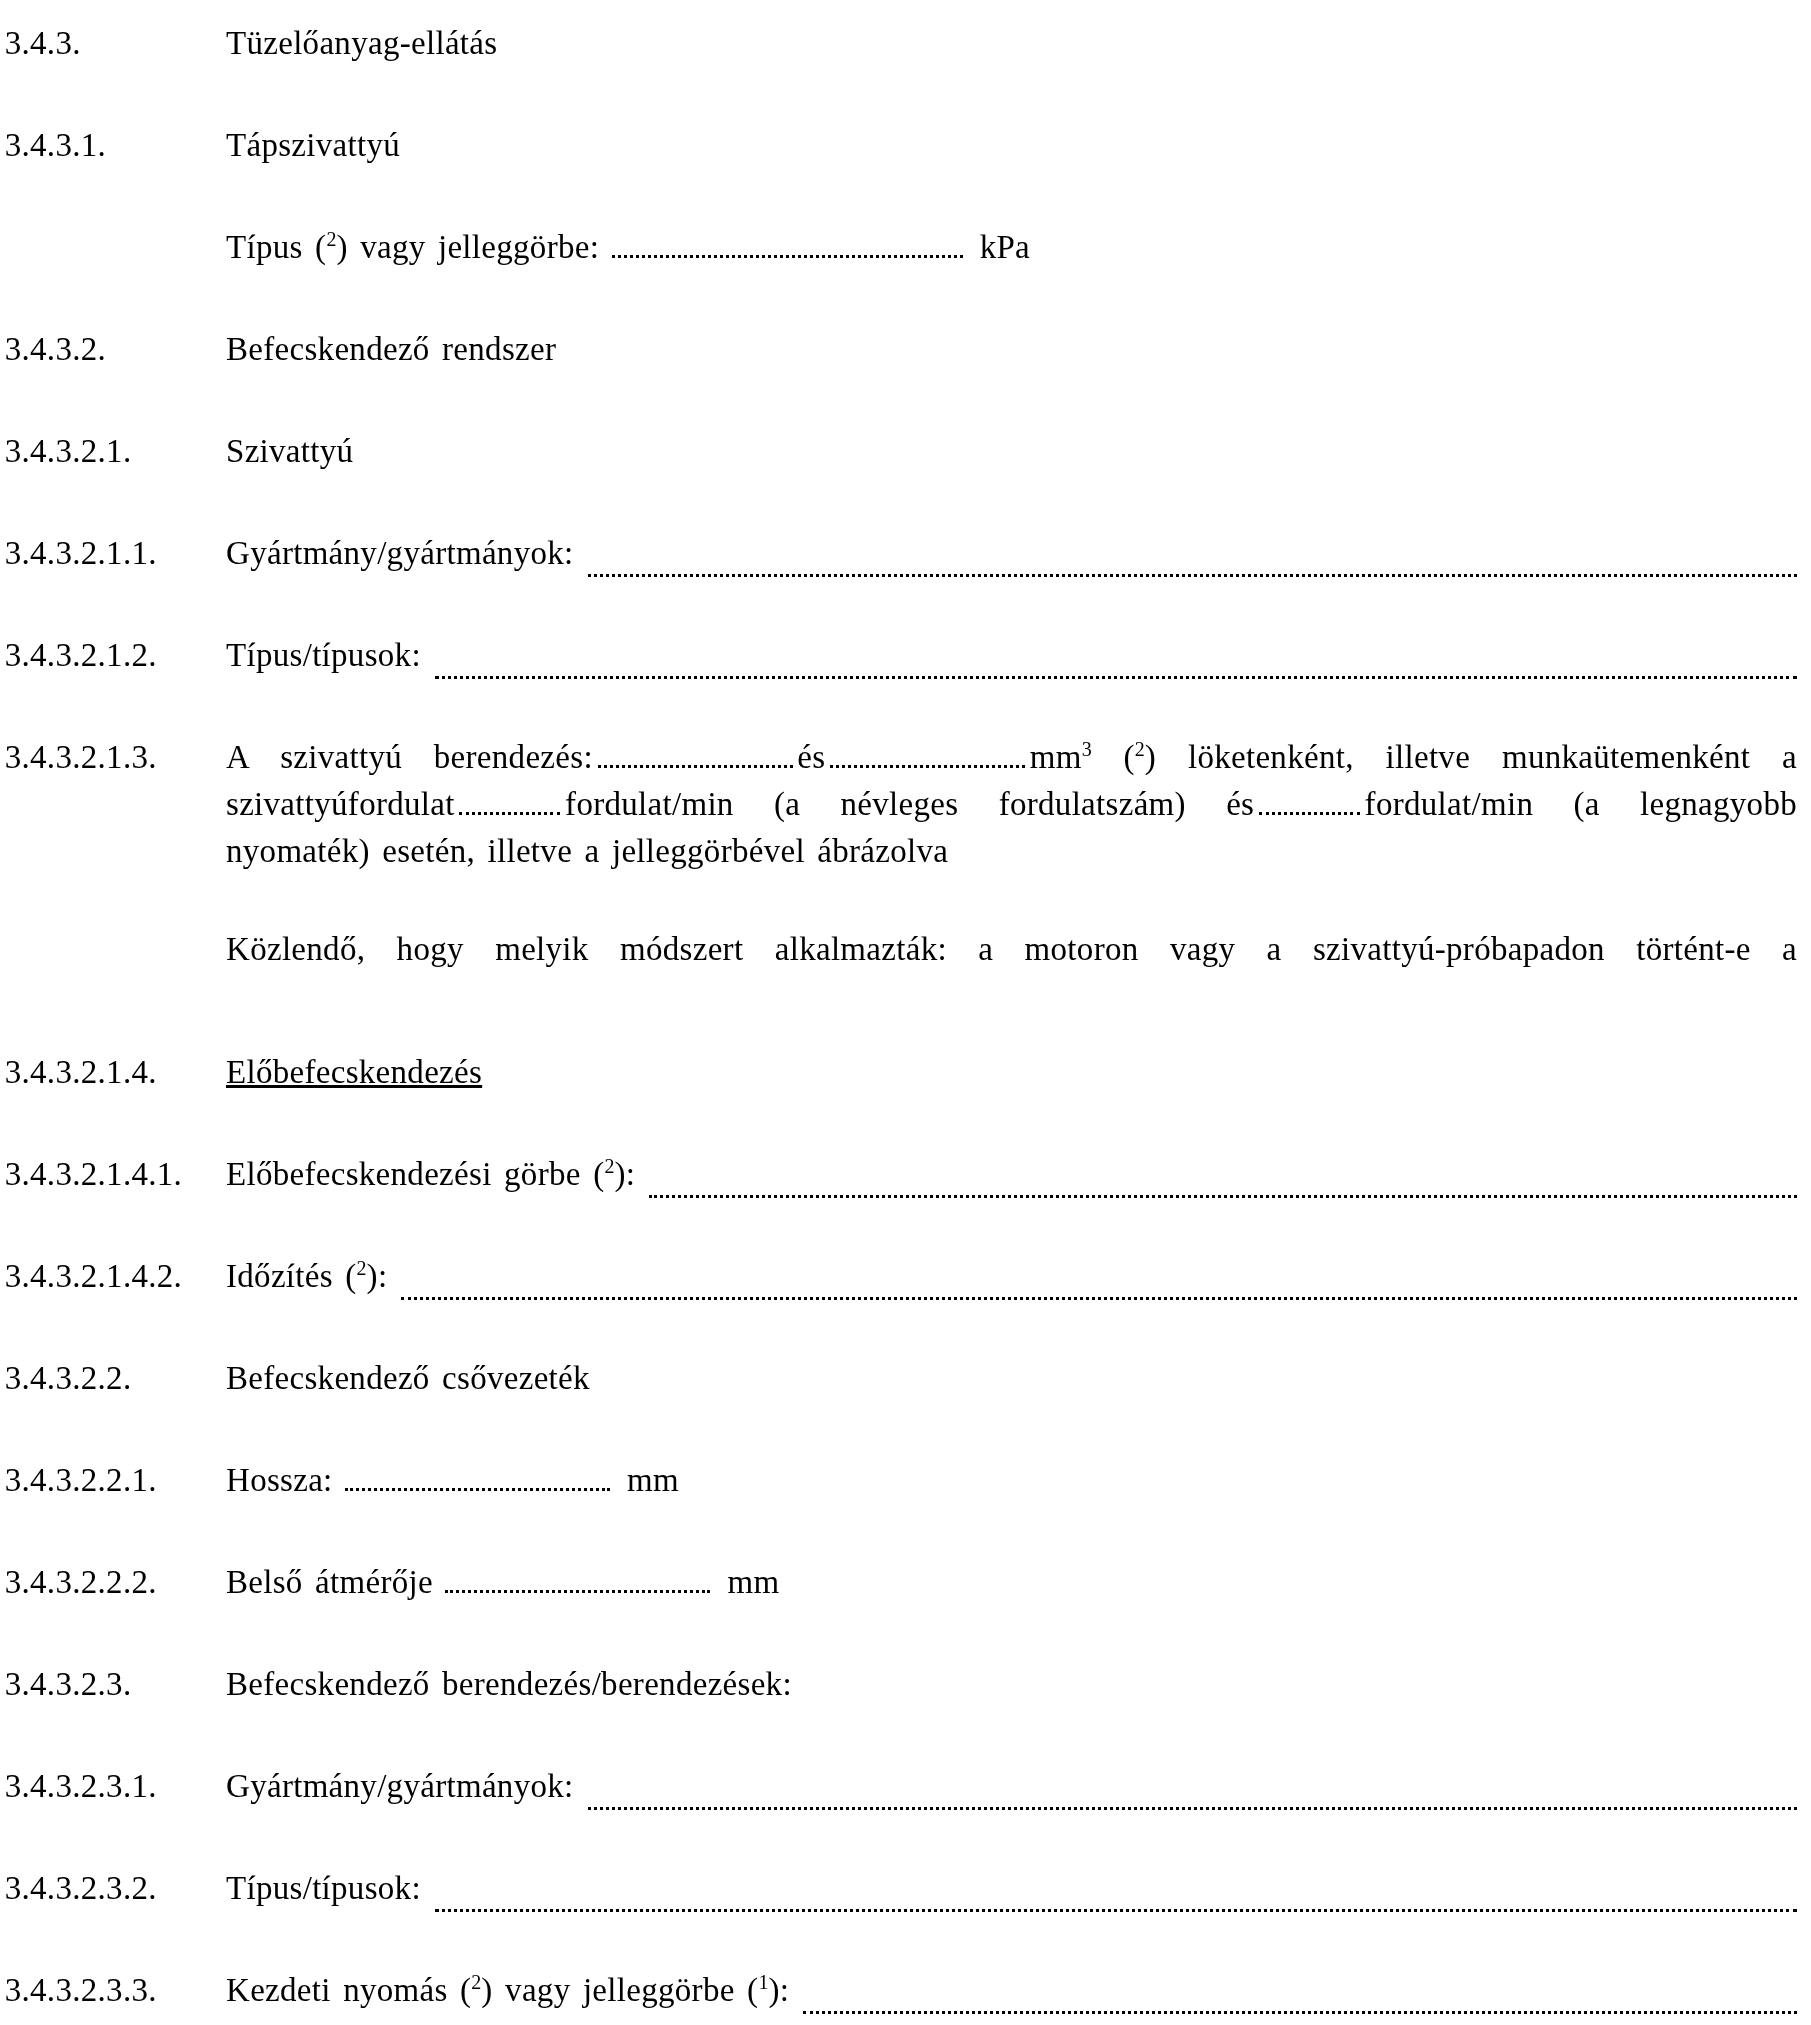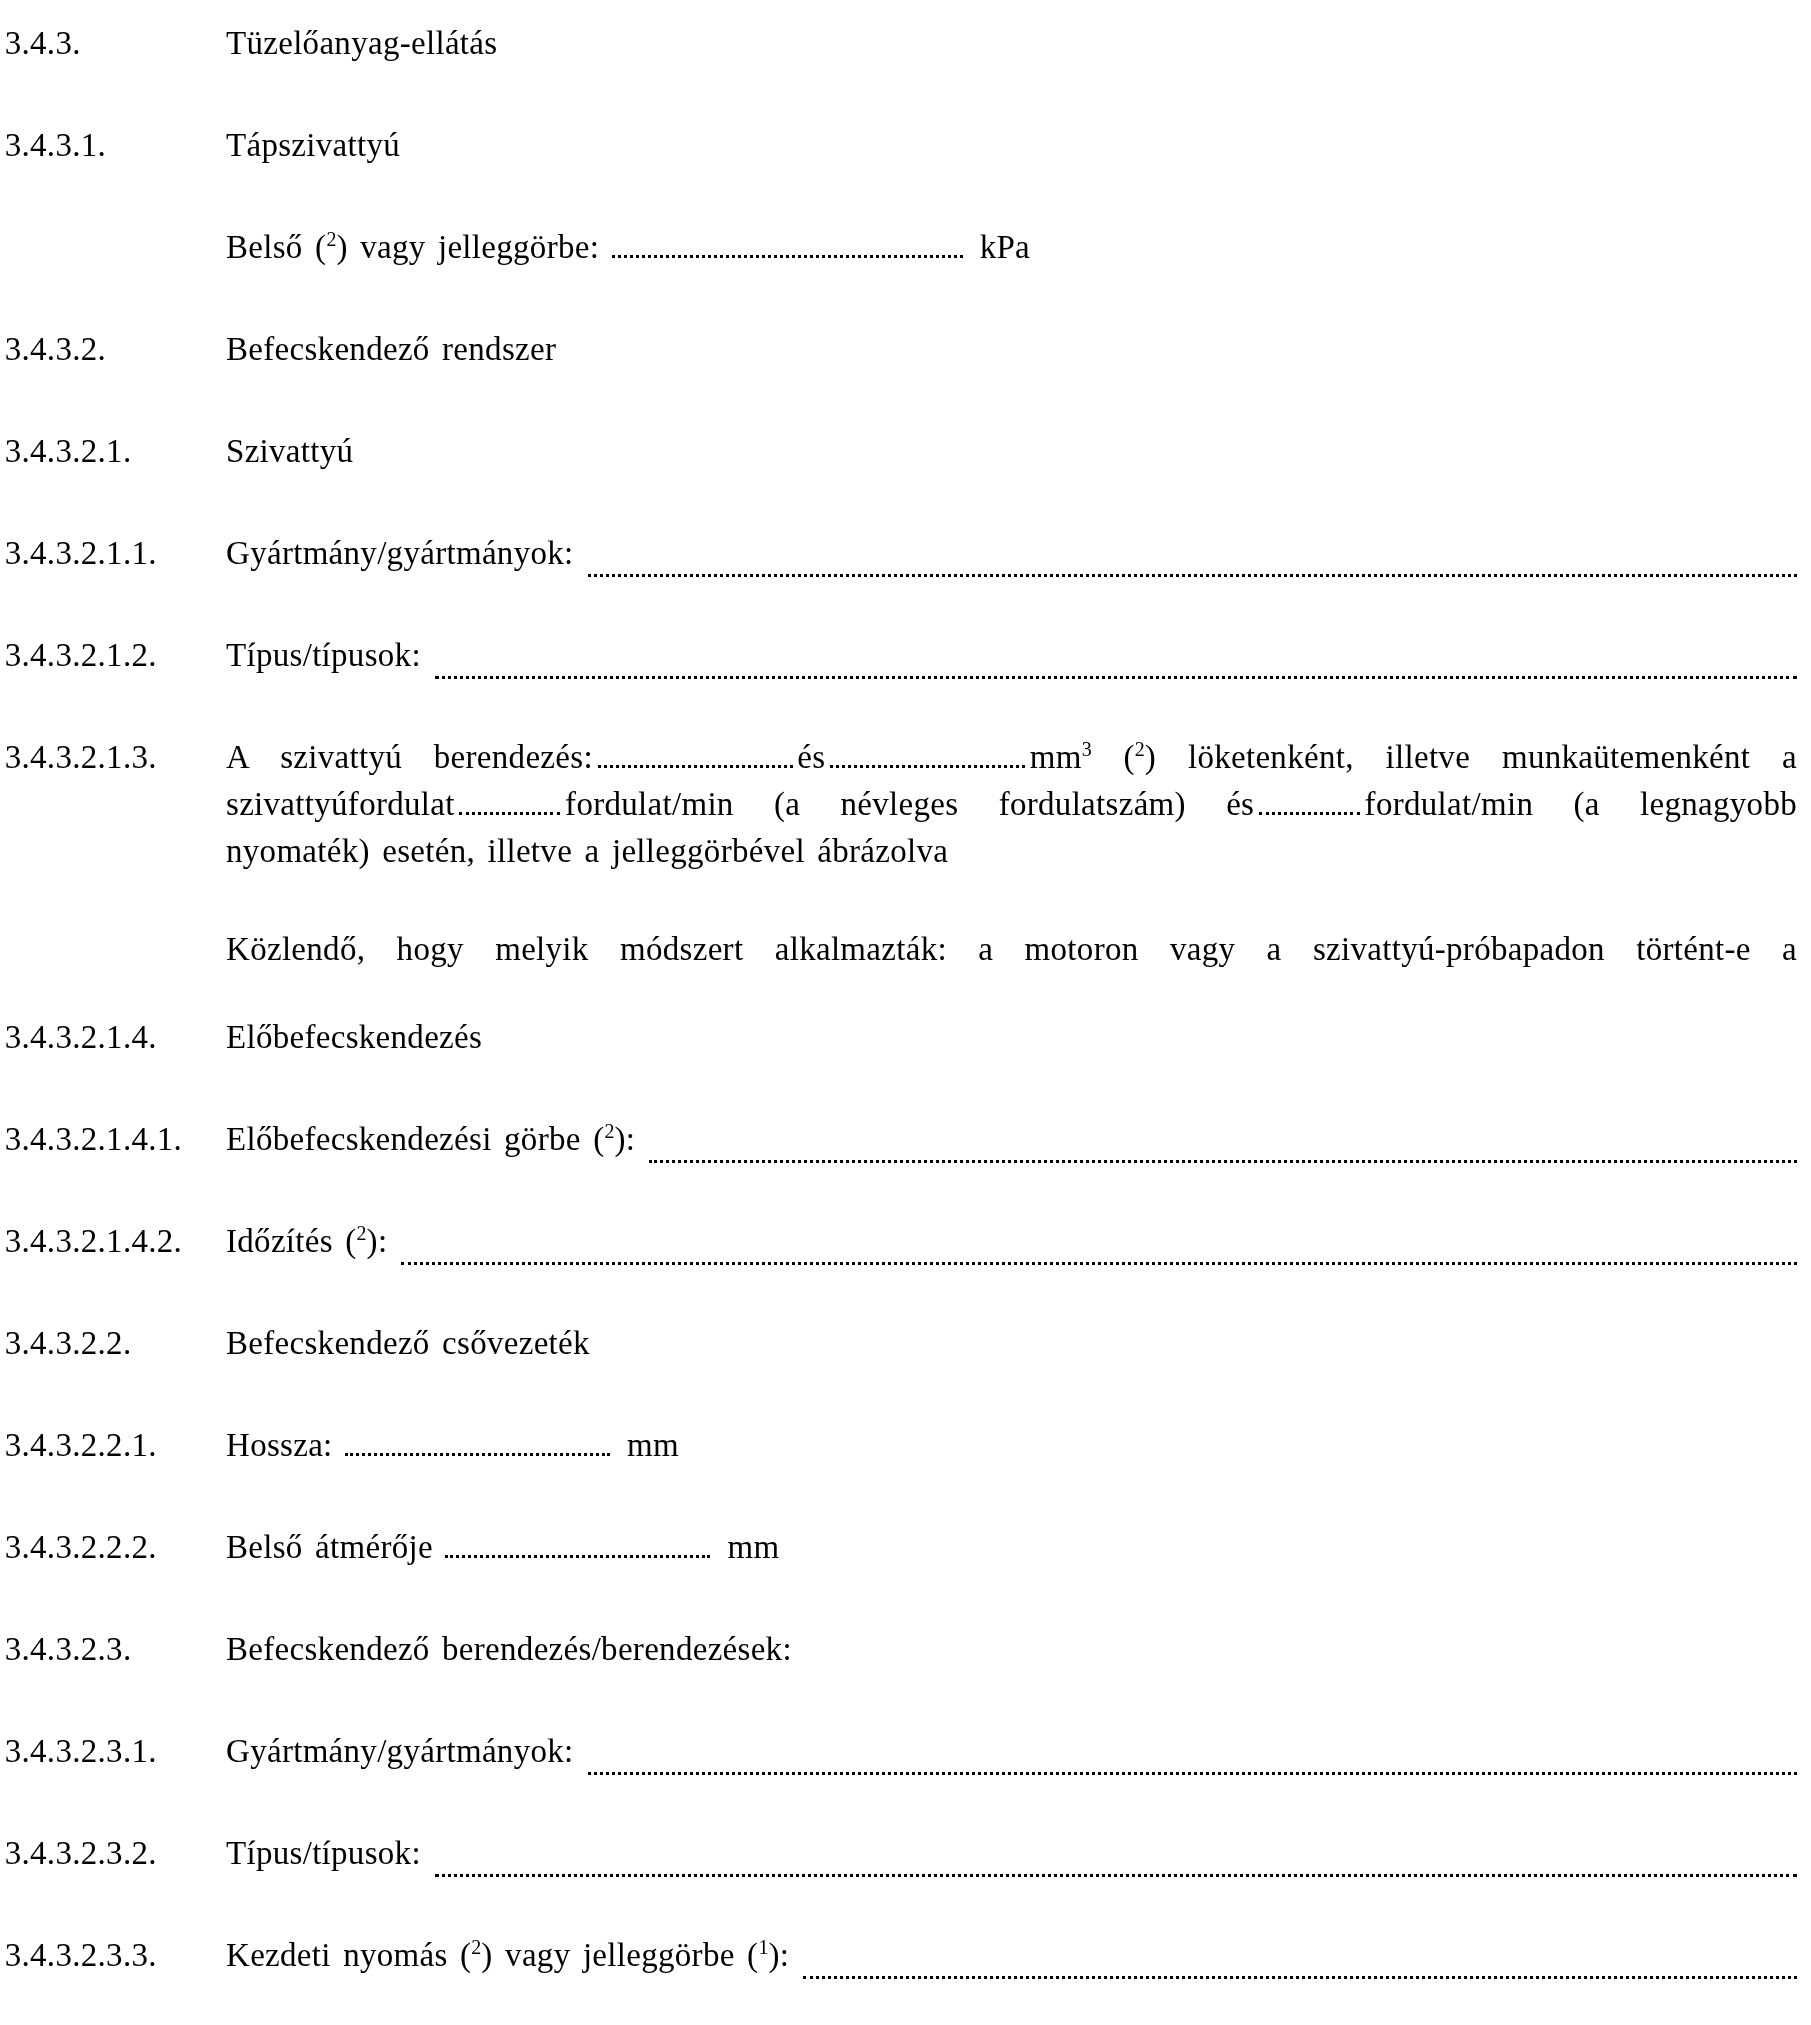--- a/index.html
+++ b/index.html
@@ -19,21 +19,21 @@
     word-spacing: 3.9px;
   }
   .row {
     position: relative;
     padding-left: 226px;
     padding-right: 14px;
     margin-top: 55px;
   }
   .row.first { margin-top: 19.5px; }
   .row.mt55 { margin-top: 51px; }
-  .row.mt65 { margin-top: 41px; }
+  .row.mt65 { margin-top: 76px; text-decoration: underline; }
   .num {
     position: absolute;
     left: 4.7px;
     top: 0;
     white-space: nowrap;
   }
   .flexrow { display: flex; align-items: flex-end; }
   .label { white-space: nowrap; }
   .dots {
     display: inline-block;
@@ -65,21 +65,21 @@
   <span class="num">3.4.3.</span>
   <span>Tüzelőanyag-ellátás</span>
 </div>
 
 <div class="row">
   <span class="num">3.4.3.1.</span>
   <span>Tápszivattyú</span>
 </div>
 
 <div class="row">
-  <span class="label"><span>Belső (</span><sup>2</sup><span>) vagy jelleggörbe:</span></span><span class="dots w450"></span><span>kPa</span>
+  <span class="label"><span>Típus (</span><sup>2</sup><span>) vagy jelleggörbe:</span></span><span class="dots w450"></span><span>kPa</span>
 </div>
 
 <div class="row">
   <span class="num">3.4.3.2.</span>
   <span>Befecskendező rendszer</span>
 </div>
 
 <div class="row">
   <span class="num">3.4.3.2.1.</span>
   <span>Szivattyú</span>

